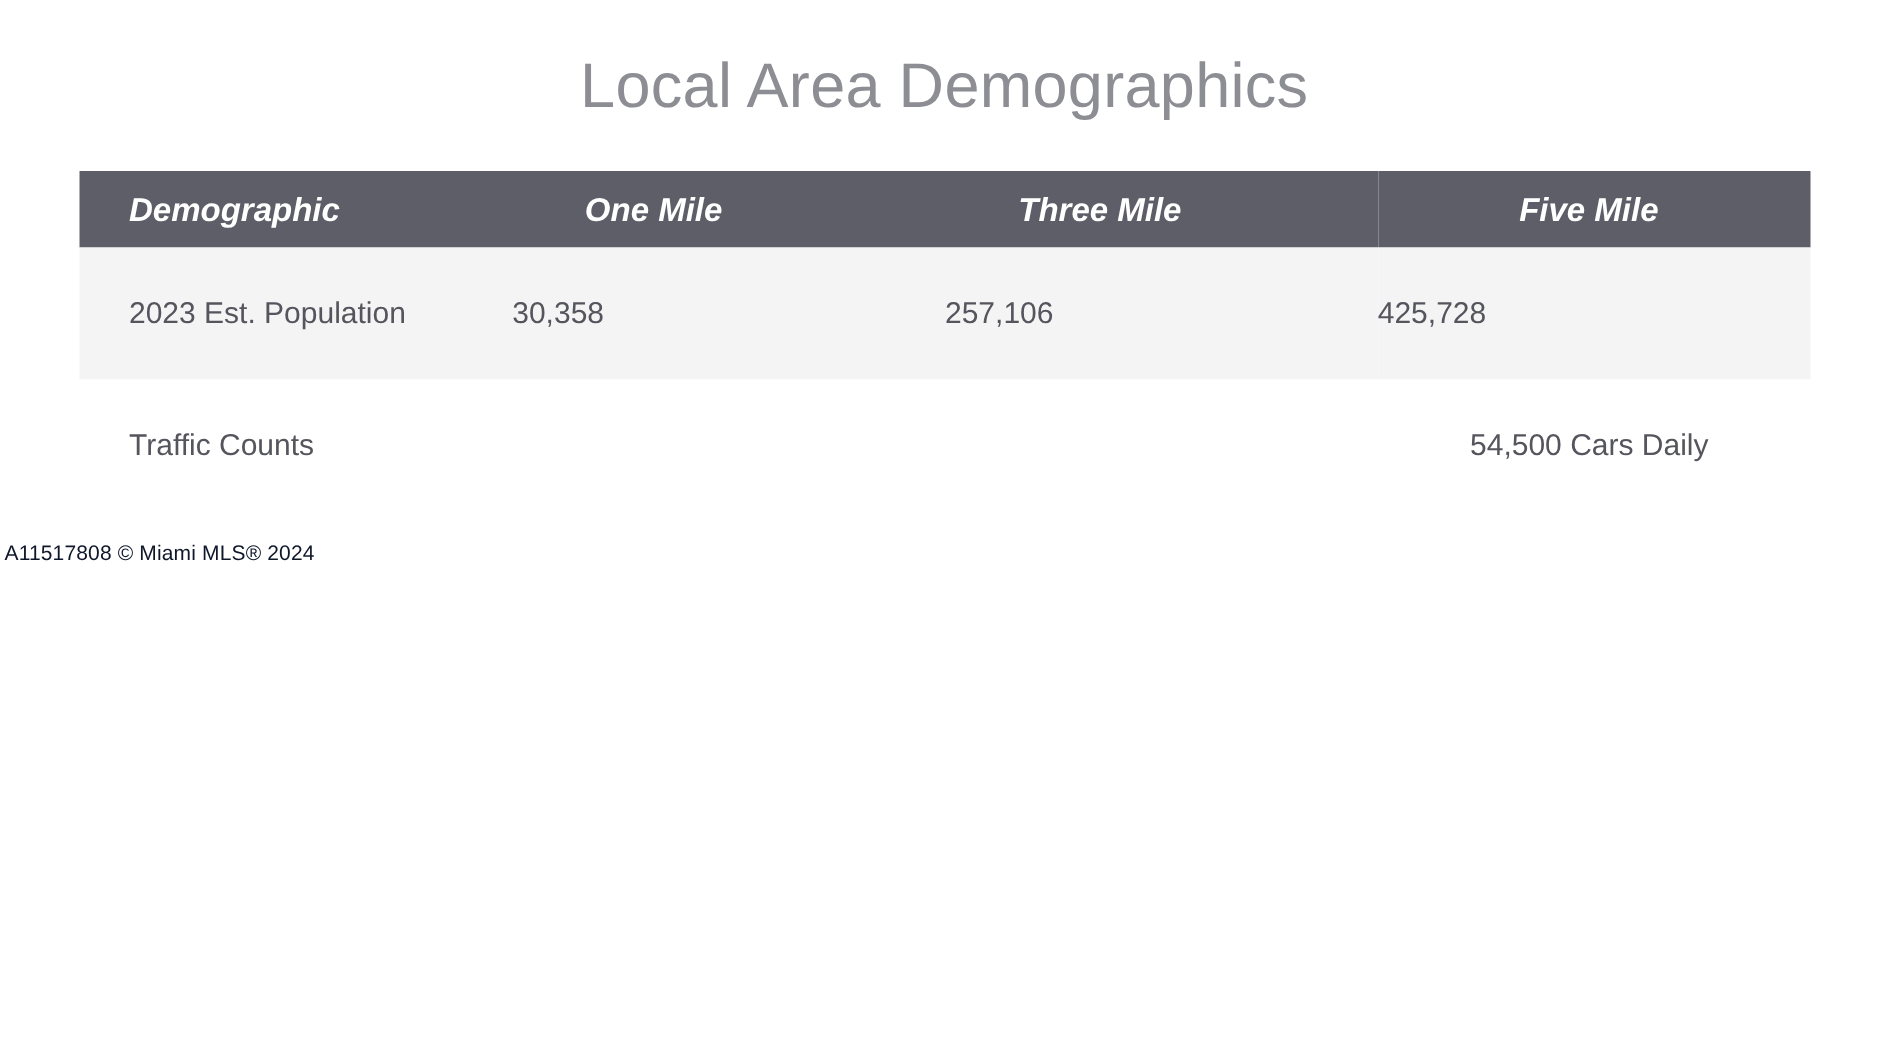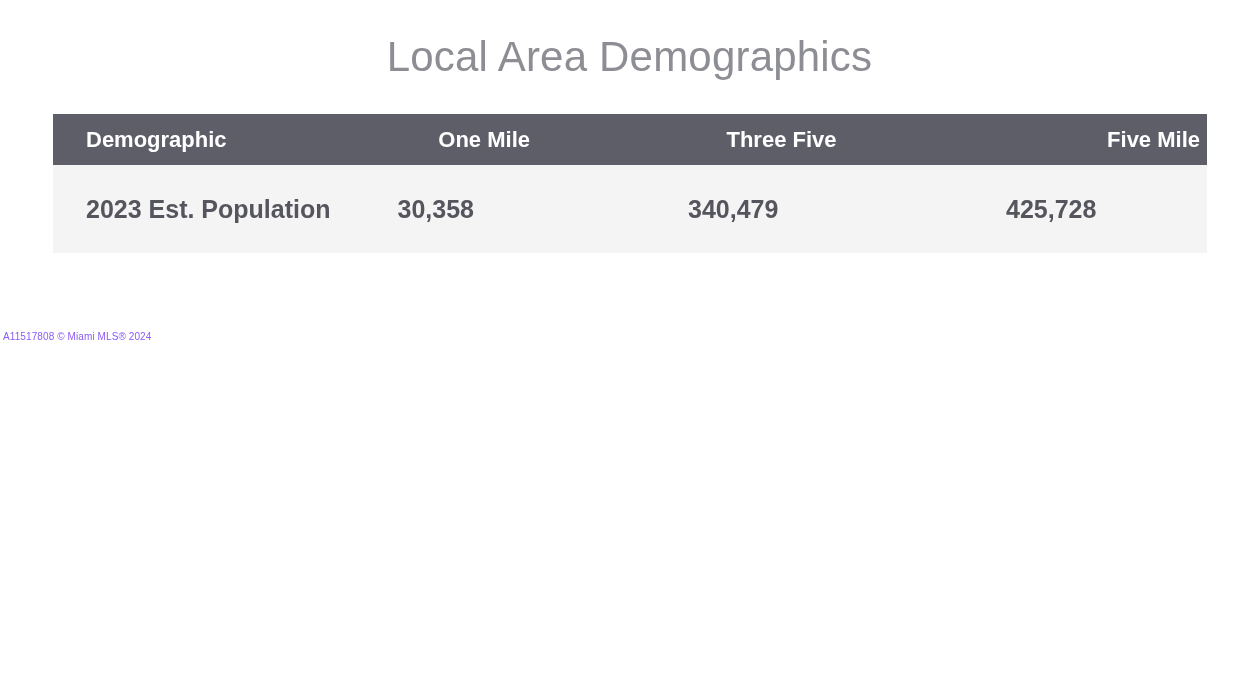--- a/index.html
+++ b/index.html
@@ -46,119 +46,124 @@
   }
 
   .demographics-table th,
   .demographics-table td {
     padding: 0;
     margin: 0;
   }
 
   thead tr {
     background: #5e5e68;
+    font-style: italic;
   }
 
   thead th {
     height: 51px;
     color: #ffffff;
     font-size: 22px;
     font-weight: bold;
     vertical-align: middle;
   }
 
   th.col-label {
     text-align: left;
     padding-left: 33px;
   }
 
   th.col-num {
-    text-align: right;
+    text-align: center;
   }
 
   th.col-one  { padding-right: 100px; }
   th.col-three{ padding-right: 82px; }
   th.col-five { padding-right: 7px; }
 
   tbody tr {
     height: 88px;
   }
 
   tbody tr.stripe {
     background: #f4f4f5;
   }
 
   tbody tr.plain {
     background: #ffffff;
   }
 
   tbody td {
-    font-size: 25px;
-    font-weight: 700;
+    font-size: 20px;
+    font-weight: 400;
     color: #55555d;
     vertical-align: middle;
   }
 
   td.col-label {
     text-align: left;
     padding-left: 33px;
   }
 
   td.col-num {
-    text-align: center;
+    text-align: left;
   }
 
   td.col-one  { padding-right: 100px; }
   td.col-three{ padding-right: 82px; }
   td.col-five { padding-right: 23px; margin-top: 24px; }
 
   td.col-span-traffic {
     text-align: right;
     padding-right: 68px;
   }
 
   .watermark {
     position: absolute;
     left: 3px;
-    top: 331px;
-    font-size: 10px;
-    color: #8b5cf6;
+    top: 360px;
+    font-size: 14px;
+    color: #0f172a;
     letter-spacing: 0.1px;
     white-space: nowrap;
     pointer-events: none;
   }
 </style>
 </head>
 <body>
 
 <div class="page">
 
   <div class="page-title">Local Area Demographics</div>
 
   <table class="demographics-table">
     <thead>
       <tr>
         <th class="col-label">Demographic</th>
         <th class="col-num col-one">One Mile</th>
-        <th class="col-num col-three">Three Five</th>
+        <th class="col-num col-three">Three Mile</th>
         <th class="col-num col-five">Five Mile</th>
       </tr>
     </thead>
     <tbody>
 
       <tr class="stripe">
         <td class="col-label">2023 Est. Population</td>
         <td class="col-num col-one">30,358</td>
-        <td class="col-num col-three">340,479</td>
+        <td class="col-num col-three">257,106</td>
         <td class="col-num col-five">425,728</td>
       </tr>
 
 
 
 
 
+      <tr class="plain">
+        <td class="col-label">Traffic Counts</td>
+        <td class="col-span-traffic" colspan="3">54,500 Cars Daily</td>
+      </tr>
 
     </tbody>
   </table>
 
   <div class="watermark">A11517808 © Miami MLS® 2024</div>
 
 </div>
 
 </body></html>

